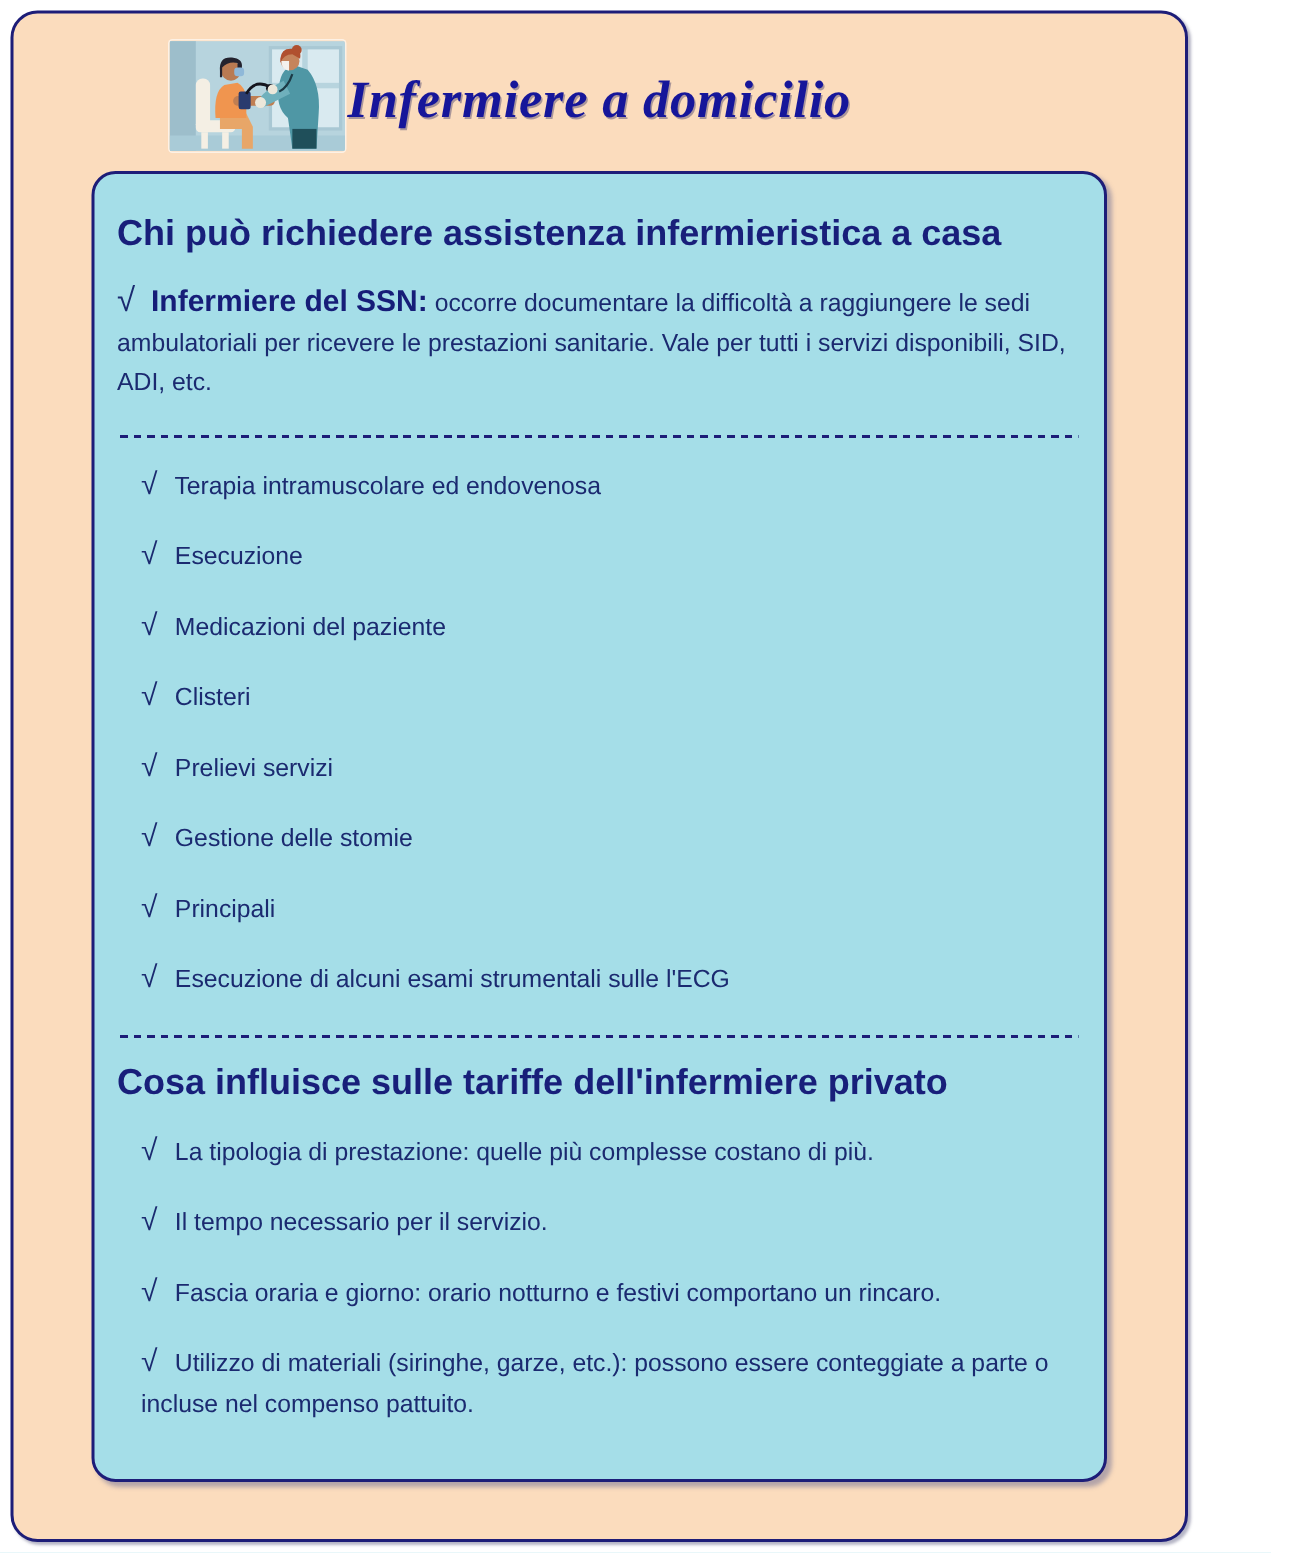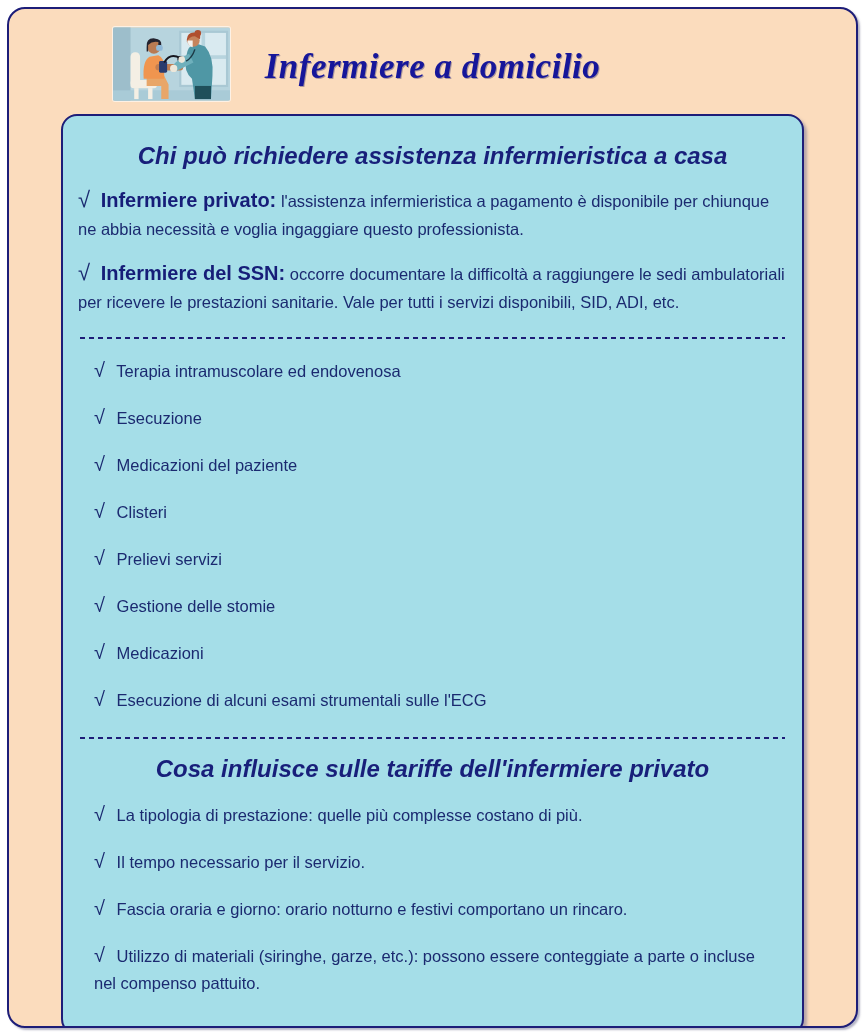--- a/index.html
+++ b/index.html
@@ -7,21 +7,21 @@
   html, body { background: #ffffff; }
   body {
     font-family: "Liberation Sans", sans-serif;
     width: 865px;
     height: 1035px;
     position: relative;
   }
   .page {
     position: absolute;
     left: 7px; top: 7px;
-    width: 851px; height: 1021px;
+    width: 785px; height: 1021px;
     background: #fbdcbd;
     border: 2px solid #1d1d78;
     border-radius: 18px;
     box-shadow: 2px 2px 2px rgba(120,120,150,0.55);
     overflow: hidden;
   }
   
   .header {
     position: relative;
     height: 103px;
@@ -50,22 +50,21 @@
   .panel {
     margin: 2px 52px 0 52px;
     background: #a5dee8;
     border: 2px solid #1d1d78;
     border-radius: 16px;
     box-shadow: 3px 3px 3px rgba(110,110,150,0.5);
     padding: 10px 15px 20px 15px;
     color: #1b2a70;
   }
   h2.section-heading {
-    text-align: center;
-    font-style: italic;
+    text-align: left;
     font-weight: bold;
     font-size: 24px;
     color: #181f7a;
     margin: 16px 0 10px 0;
   }
   .item {
     font-size: 16.5px;
     line-height: 1.55;
     margin: 11px 0;
     color: #1b2a70;
@@ -150,25 +149,20 @@
     </div>
     <h1 class="title">Infermiere a domicilio</h1>
   </div>
 
   <div class="panel">
 
     <section class="sec-who">
       <h2 class="section-heading">Chi può richiedere assistenza infermieristica a casa</h2>
       <p class="item">
         <span class="check big">√</span>
-        <span class="lead">Infermiere privato:</span>
-        <span>l'assistenza infermieristica a pagamento è disponibile per chiunque ne abbia necessità e voglia ingaggiare questo professionista.</span>
-      </p>
-      <p class="item">
-        <span class="check big">√</span>
         <span class="lead">Infermiere del SSN:</span>
         <span>occorre documentare la difficoltà a raggiungere le sedi ambulatoriali per ricevere le prestazioni sanitarie. Vale per tutti i servizi disponibili, SID, ADI, etc.</span>
       </p>
     </section>
 
     <div class="divider"></div>
 
     <section class="list">
       <p class="item">
         <span class="check">√</span>
@@ -189,21 +183,21 @@
       <p class="item">
         <span class="check">√</span>
         <span>Prelievi servizi</span>
       </p>
       <p class="item">
         <span class="check">√</span>
         <span>Gestione delle stomie</span>
       </p>
       <p class="item">
         <span class="check">√</span>
-        <span>Medicazioni</span>
+        <span>Principali</span>
       </p>
       <p class="item">
         <span class="check">√</span>
         <span>Esecuzione di alcuni esami strumentali sulle l'ECG</span>
       </p>
     </section>
 
     <div class="divider"></div>
 
     <section class="list">

